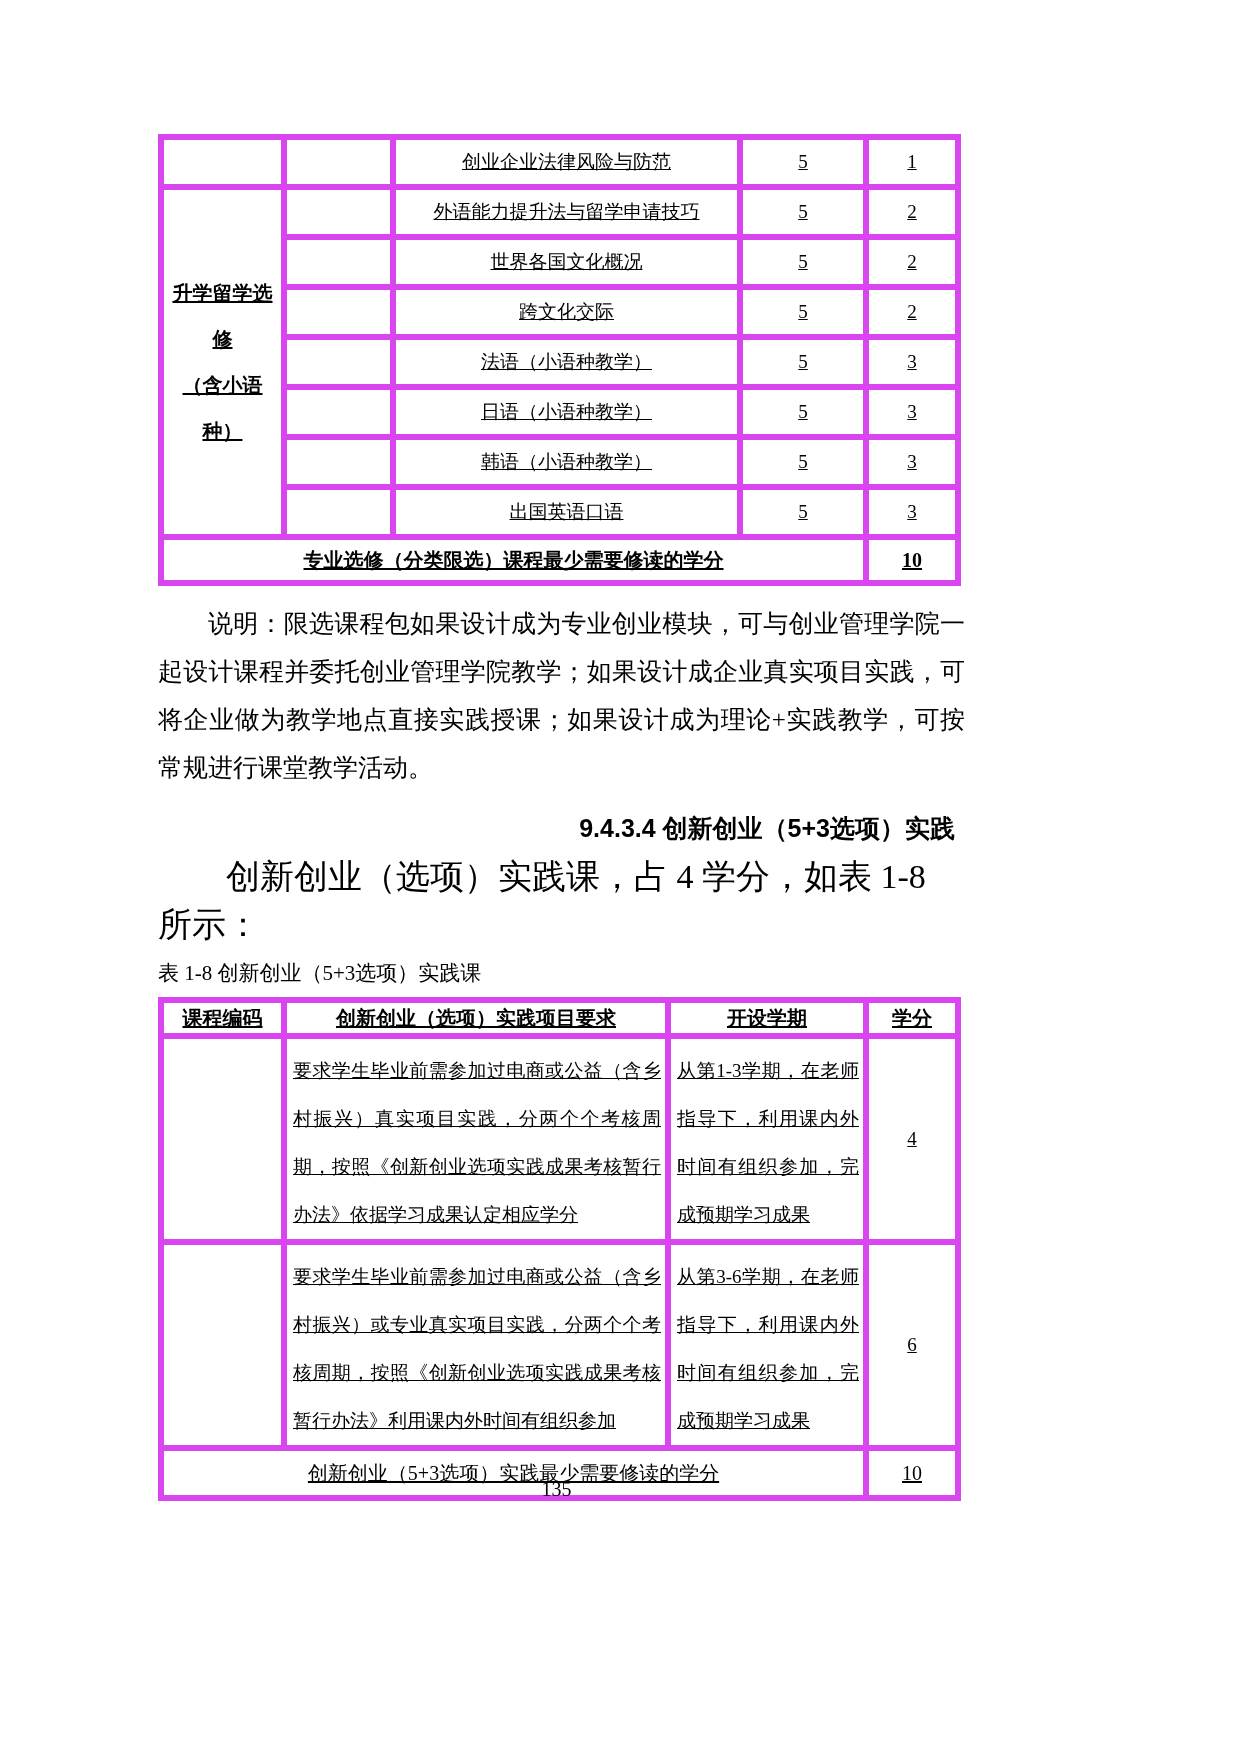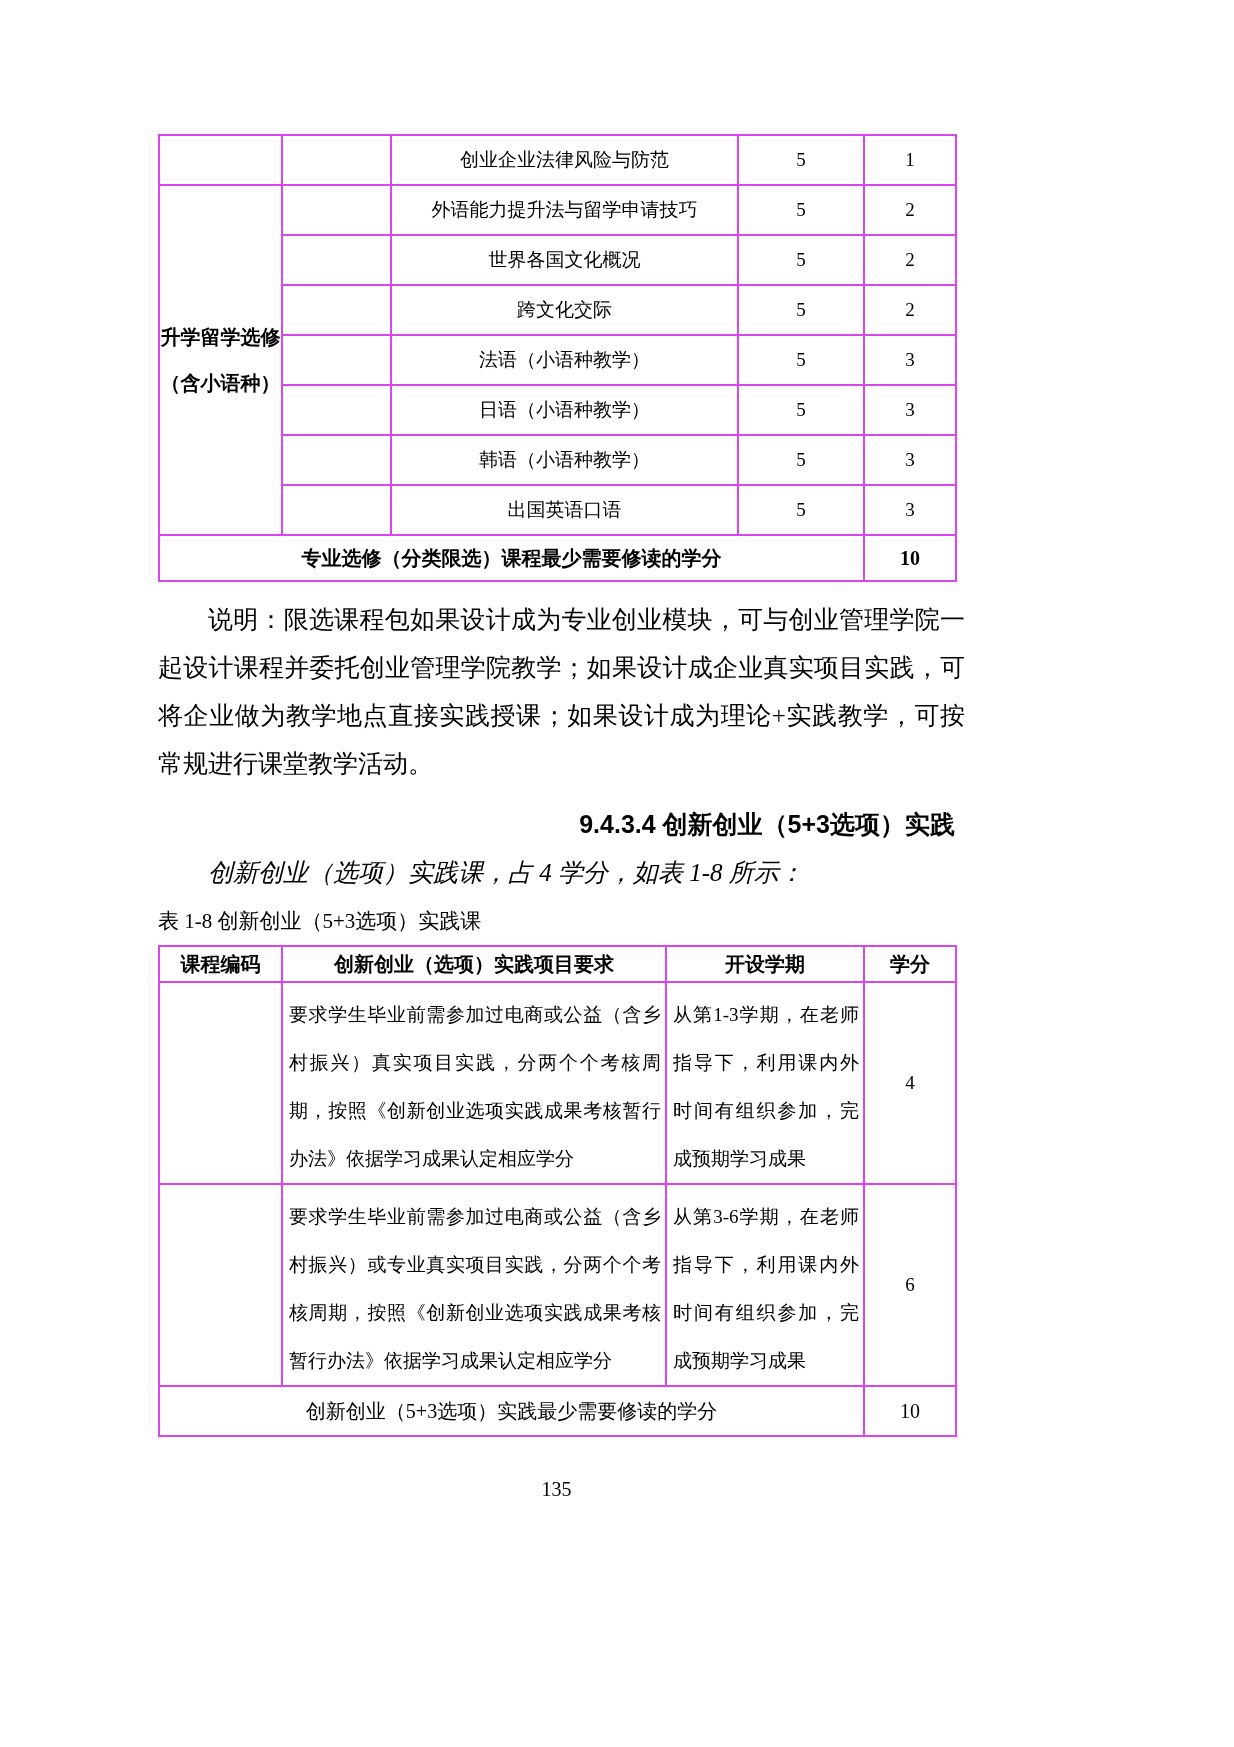--- a/index.html
+++ b/index.html
@@ -5,40 +5,40 @@
   * { margin:0; padding:0; box-sizing:border-box; }
   html,body { background:#ffffff; }
   .page {
     width:1234px; height:1747px; background:#fff; position:relative;
     color:#000; font-family:"Liberation Serif","DejaVu Serif",serif;
     overflow:hidden;
   }
   .content { position:absolute; left:158px; top:134px; width:797px; }
 
   table { border-collapse:collapse; table-layout:fixed; width:797px; }
-  td,th { border:2px solid #d946ef; }
+  td,th { border:6px solid #d946ef;text-decoration:underline; }
 
   
   .tbl1 td {
     font-size:19px; text-align:center; vertical-align:middle;
     height:50px; overflow:hidden;
   }
   .tbl1 .group-cell { font-weight:700; font-size:20px; line-height:46px;margin-left:10px; }
   .tbl1 .footer-row td { font-weight:700; font-size:20px; height:46px; }
 
   
   .para {
     font-size:25px; line-height:48px; text-align:justify;
     text-indent:2em; margin-top:14px; width:807px;
   }
   .heading {
     font-family:"Liberation Sans","DejaVu Sans",sans-serif;
     font-weight:700; font-size:25px; margin-top:20px;text-align:right;
   }
-  .intro { font-size:25px; line-height:48px; text-indent:2em; margin-top:8px;font-style:italic; }
+  .intro { font-size:34px; line-height:48px; text-indent:2em; margin-top:8px; }
   .caption { font-size:21px; margin-top:10px; width:760px; }
 
   
   .tbl2 { margin-top:10px; }
   .tbl2 th {
     font-size:20px; font-weight:700; height:36px;
     text-align:center; vertical-align:middle;
   }
   .tbl2 .code-cell { height:192px; }
   .tbl2 .req-cell, .tbl2 .sem-cell {
@@ -151,21 +151,21 @@
           <th>学分</th>
         </tr>
         <tr>
           <td class="code-cell"></td>
           <td class="req-cell">要求学生毕业前需参加过电商或公益（含乡村振兴）真实项目实践，分两个个考核周期，按照《创新创业选项实践成果考核暂行办法》依据学习成果认定相应学分</td>
           <td class="sem-cell">从第1-3学期，在老师指导下，利用课内外时间有组织参加，完成预期学习成果</td>
           <td class="credit-cell">4</td>
         </tr>
         <tr>
           <td class="code-cell"></td>
-          <td class="req-cell">要求学生毕业前需参加过电商或公益（含乡村振兴）或专业真实项目实践，分两个个考核周期，按照《创新创业选项实践成果考核暂行办法》依据学习成果认定相应学分</td>
+          <td class="req-cell">要求学生毕业前需参加过电商或公益（含乡村振兴）或专业真实项目实践，分两个个考核周期，按照《创新创业选项实践成果考核暂行办法》利用课内外时间有组织参加</td>
           <td class="sem-cell">从第3-6学期，在老师指导下，利用课内外时间有组织参加，完成预期学习成果</td>
           <td class="credit-cell">6</td>
         </tr>
         <tr class="footer-row">
           <td colspan="3">创新创业（5+3选项）实践最少需要修读的学分</td>
           <td>10</td>
         </tr>
       </tbody>
     </table>
 

